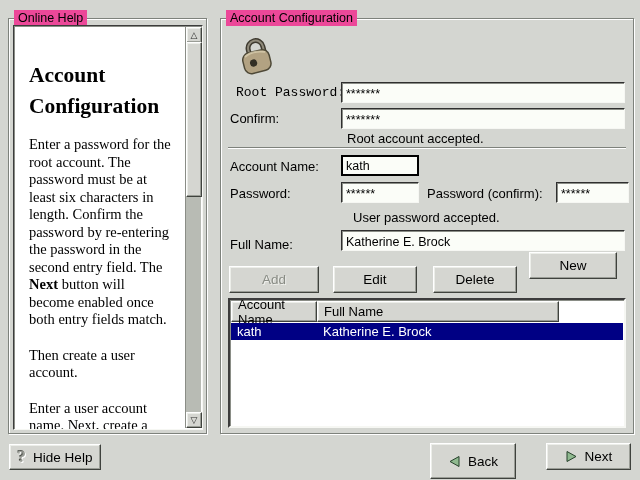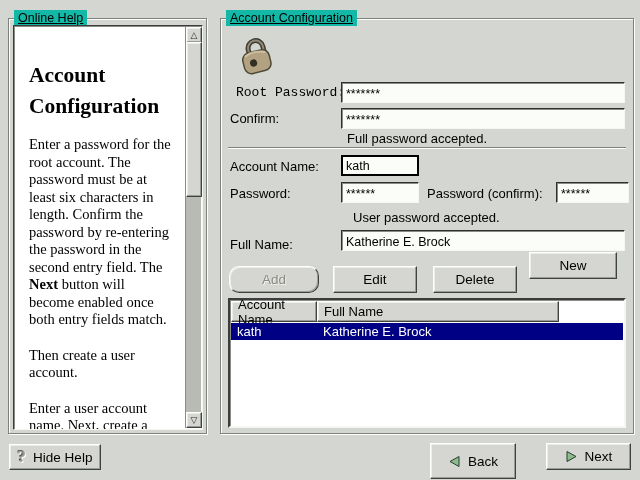--- a/index.html
+++ b/index.html
@@ -3,41 +3,41 @@
 <meta charset="utf-8">
 <style>
   html,body{margin:0;padding:0;}
   body{width:640px;height:480px;overflow:hidden;background:#d4d6d1;
        font-family:"Liberation Sans",sans-serif;font-size:13px;color:#000;}
   #screen{position:relative;width:640px;height:480px;}
 
   
   .frame{position:absolute;border:1px solid #7e827c;
          box-shadow:inset 1px 1px 0 #ffffff, 1px 1px 0 #ffffff;}
-  .frame-label{position:absolute;top:-9px;left:5px;background:#14b8a6;
-               padding:0 4px;font-size:12.5px;line-height:16px;white-space:nowrap;text-decoration:underline;}
+  .frame-label{position:absolute;top:-9px;left:5px;background:#ec4899;
+               padding:0 4px;font-size:12.5px;line-height:16px;white-space:nowrap;}
 
   
   .sunken{border:1px solid;border-color:#3c3c3c #f6f7f3 #f6f7f3 #3c3c3c;
           box-shadow:inset 1px 1px 0 #8a8d86;background:#fff;}
 
   .entry{position:absolute;box-sizing:border-box;height:21px;
          border:1px solid;border-color:#2f2f2f #f6f7f3 #f6f7f3 #2f2f2f;
          box-shadow:inset 1px 1px 0 #8a8d86;background:#fbfdf8;
          font-family:"Liberation Sans",sans-serif;font-size:12.5px;
          padding:2px 4px 0 4px;color:#000;outline:none;}
   .entry.focused{border:2px solid #000;box-shadow:none;padding:1px 3px 0 3px;}
 
   .raised{background:#d5d6d1;border:1px solid;border-color:#ffffff #3f423d #3f423d #ffffff;
           box-shadow:inset -1px -1px 0 #9a9d96, inset 1px 1px 0 #eceee9;}
 
   .btn{position:absolute;box-sizing:border-box;height:27px;
        display:flex;align-items:center;justify-content:center;gap:7px;
        font-size:13.5px;cursor:default;}
-  .btn.disabled{color:#898c85;text-shadow:1px 1px 0 #f0f1ed;border-radius:10px;}
+  .btn.disabled{color:#898c85;text-shadow:1px 1px 0 #f0f1ed;}
 
   .label{position:absolute;font-size:13px;white-space:nowrap;}
   .status{position:absolute;font-size:13px;white-space:nowrap;}
 
   .hsep{position:absolute;height:0;border-top:1px solid #7e827c;
         box-shadow:0 1px 0 #ffffff;}
 
   
   #help-area{position:absolute;left:4px;top:6px;width:188px;height:403px;overflow:hidden;}
   #help-content{position:absolute;left:0;top:0;width:172px;padding:34px 14px 0 15px;
@@ -106,21 +106,21 @@
         <circle cx="15" cy="27" r="3.6" fill="#332f24"></circle>
       </svg>
     </div>
 
     <div class="label" style="left:15px;top:66px;font-family:Liberation Mono, monospace;">Root Password:</div>
     <input class="entry" style="left: 120px; top: 63px; width: 284px;" type="text" readonly="" value="*******">
 
     <div class="label" style="left:9px;top:92px;">Confirm:</div>
     <input class="entry" style="left: 120px; top: 89px; width: 284px;" type="text" readonly="" value="*******">
 
-    <div class="status" style="left:126px;top:112px;">Full password accepted.</div>
+    <div class="status" style="left:126px;top:112px;">Root account accepted.</div>
 
     <div class="hsep" style="left:7px;top:128px;width:398px;"></div>
 
     <div class="label" style="left:9px;top:140px;">Account Name:</div>
     <input class="entry focused" style="left: 120px; top: 136px; width: 78px;" type="text" readonly="" value="kath">
 
     <div class="label" style="left:9px;top:167px;">Password:</div>
     <input class="entry" style="left: 120px; top: 163px; width: 78px;" type="text" readonly="" value="******">
 
     <div class="label" style="left:206px;top:167px;">Password (confirm):</div>

